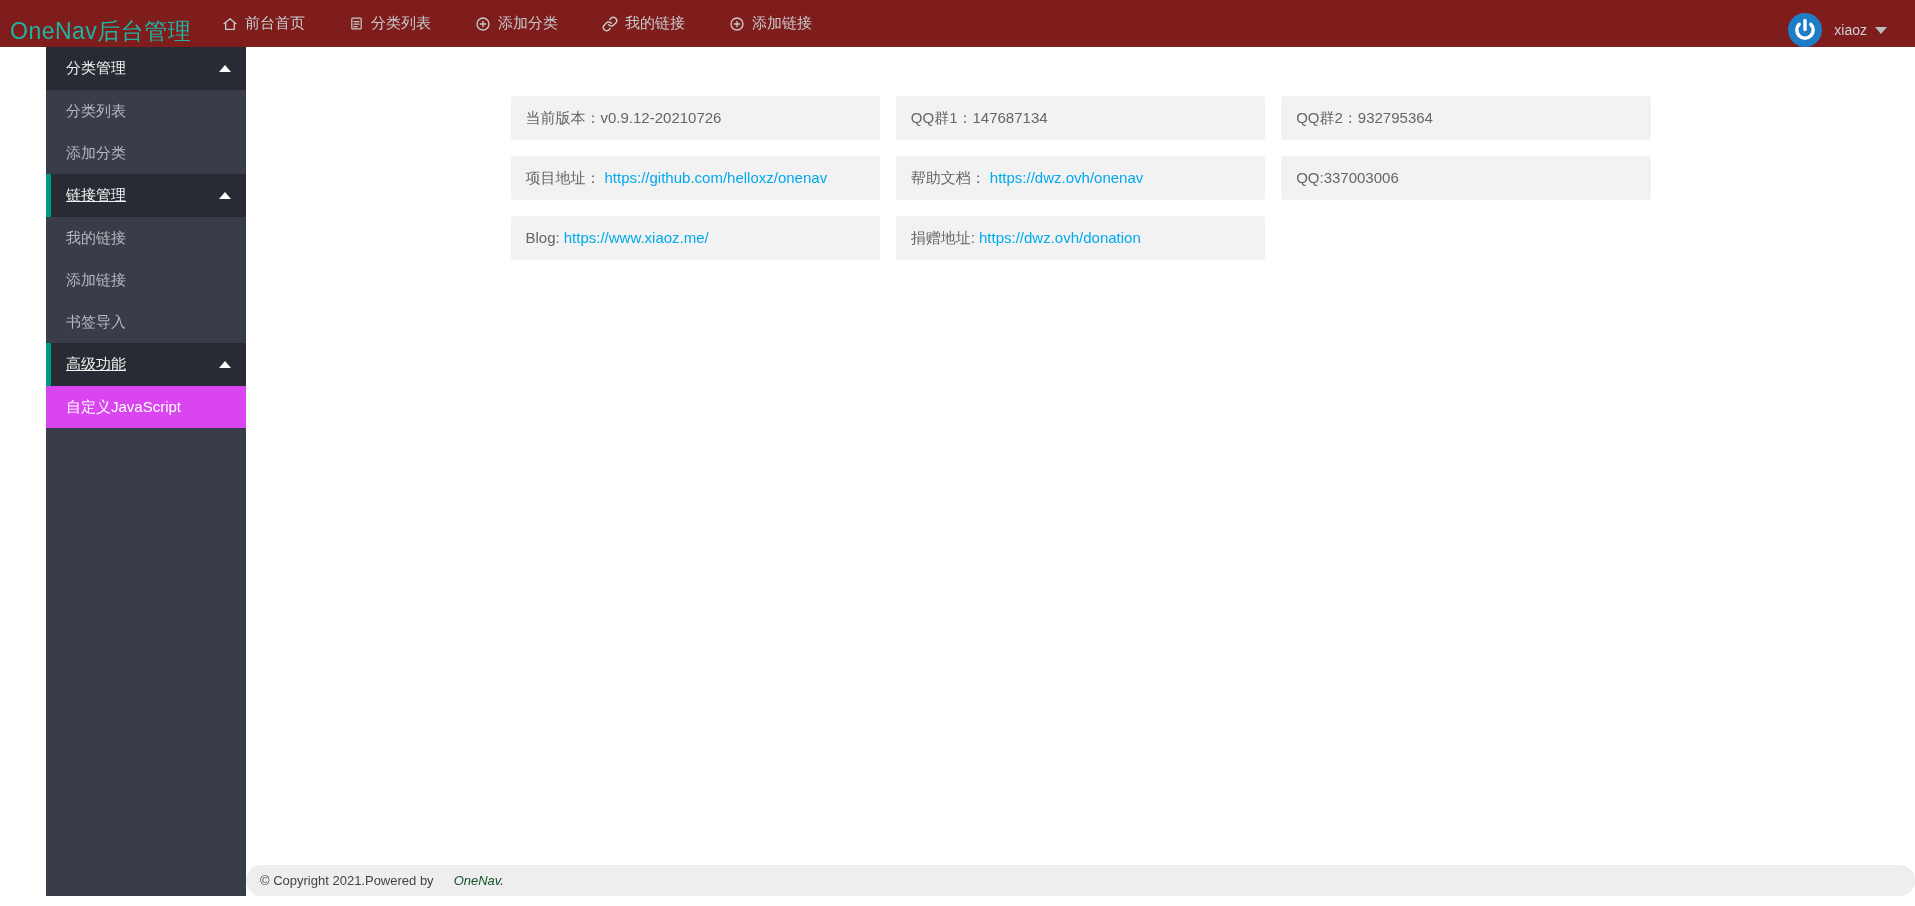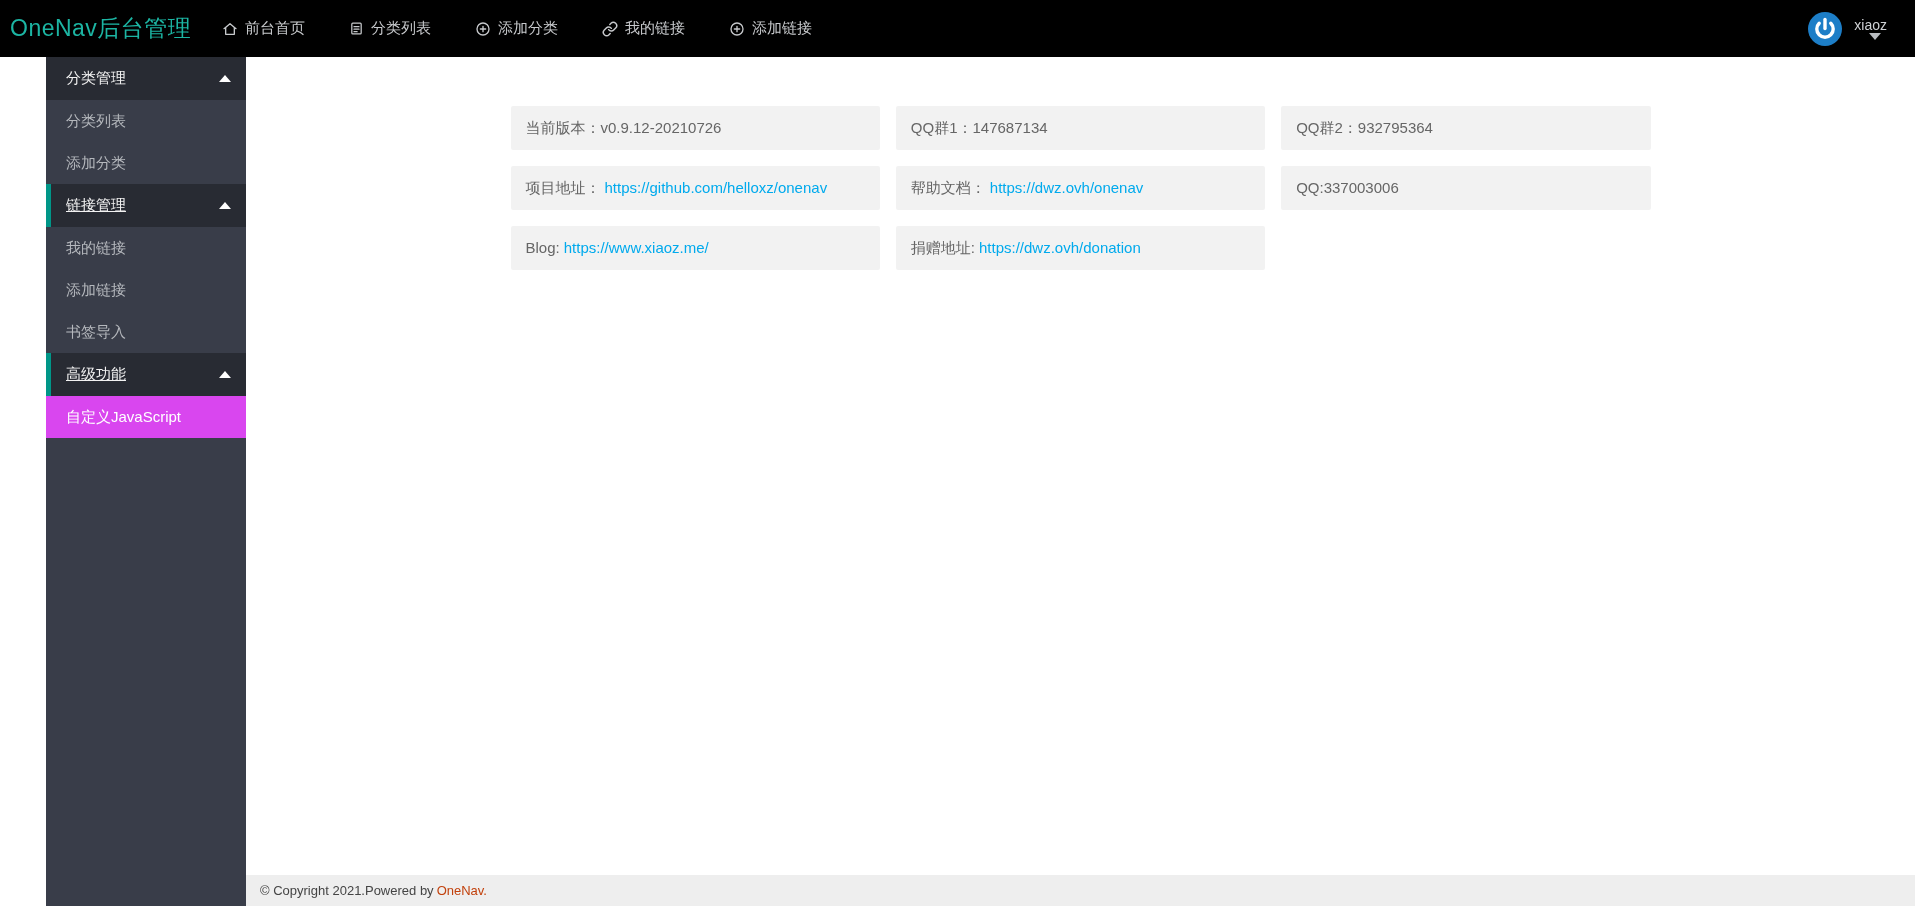--- a/index.html
+++ b/index.html
@@ -1,26 +1,26 @@
 <!DOCTYPE html>
 <html><head>
 <meta charset="utf-8">
 <style>
   * { margin:0; padding:0; box-sizing:border-box; }
   html,body { width:1915px; height:906px; overflow:hidden; font-family:"Liberation Sans","DejaVu Sans",sans-serif; background:#fff; }
 
   
-  .header { display:flex; align-items:center; height:57px; background:#000000; position:relative; }
+  .header { display:flex; align-items:flex-end; height:47px; background:#7f1d1d; position:relative; }
   .logo { width:200px; flex:0 0 200px; padding-left:10px; font-size:23px; color:#1cb5a3; letter-spacing:0.5px; white-space:nowrap; }
   .topnav { display:flex; align-items:center; height:100%; }
   .topnav-item { display:flex; align-items:center; height:100%; padding:0 22px; color:#c7c9cc; font-size:15px; cursor:pointer; white-space:nowrap;font-family:Liberation Mono, monospace; }
   .topnav-item .icon { display:inline-flex; margin-right:7px; color:#c7c9cc; }
   .header-right { margin-left:auto; display:flex; align-items:center; padding-right:28px; }
   .avatar { width:34px; height:34px; border-radius:50%; margin-right:12px; cursor:pointer; }
-  .username { color:#cfd1d4; font-size:14px; cursor:pointer; display:flex; align-items:center;flex-direction:column; }
+  .username { color:#cfd1d4; font-size:14px; cursor:pointer; display:flex; align-items:center; }
   .caret-down { display:inline-block; width:0; height:0; margin-left:8px;
     border-left:6px solid transparent; border-right:6px solid transparent; border-top:7px solid #b9bcc0; }
 
   
   .wrap { display:flex; height:849px;padding-left:46px; }
   .sidebar { width:200px; flex:0 0 200px; background:#393d49; height:100%; }
   .main { flex:1; display:flex; flex-direction:column; background:#fff; }
   .content { flex:1; }
 
   
@@ -33,22 +33,22 @@
   .side-item.active { background:#d946ef; color:#ffffff; }
 
   
   .cards { width:1140px; margin:49px auto 0; display:grid; grid-template-columns:repeat(3,1fr); gap:16px; }
   .card { height:44px; line-height:44px; background:#f2f2f2; border-radius:2px; padding:0 15px;
     font-size:15px; color:#666; white-space:nowrap; overflow:hidden; }
   .card a { color:#01aaed; text-decoration:none; margin-left:4px; cursor:pointer; }
 
   
   .footer { height:31px; background:#eeeeee; display:flex; align-items:center; padding-left:14px;
-    font-size:13px; color:#444; flex:0 0 31px; }
-  .footer a { color:#c2410c; text-decoration:none; margin-left:3px; cursor:pointer; }
+    font-size:13px; color:#444; flex:0 0 31px;border-radius:15px; }
+  .footer a { color:#14532d; text-decoration:none; margin-left:20px; cursor:pointer;font-style:italic; }
 
   svg { display:block; }
 </style>
 </head>
 <body>
 
 <div class="header">
   <div class="logo">OneNav后台管理</div>
 
   <div class="topnav">

